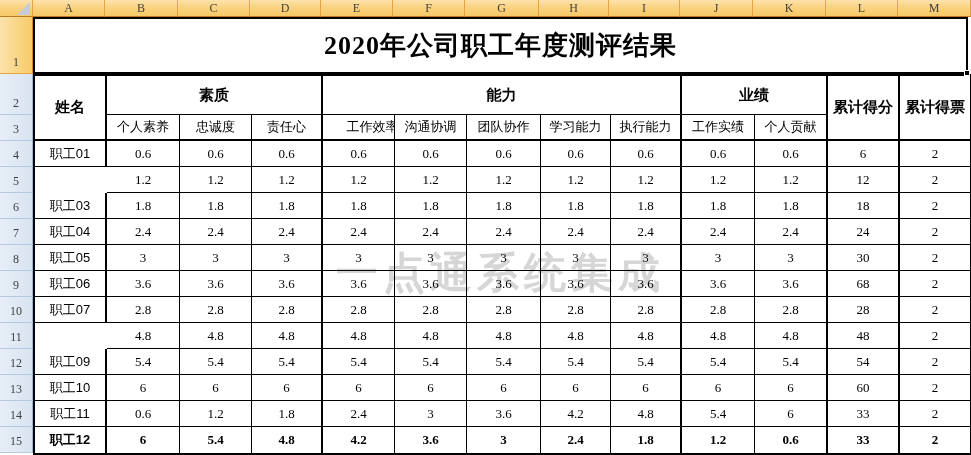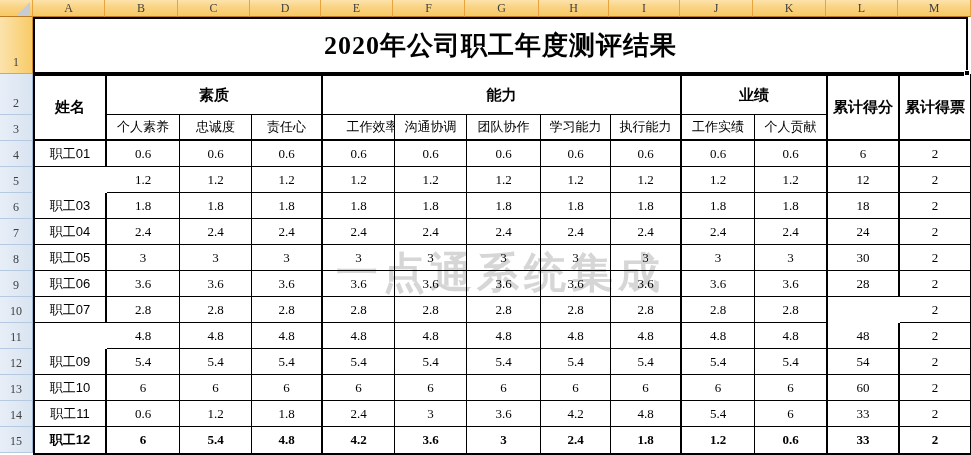--- a/index.html
+++ b/index.html
@@ -193,33 +193,34 @@
         <div class="dc" style="grid-area: 8 / 2;">3.6</div>
         <div class="dc" style="grid-area: 8 / 3;">3.6</div>
         <div class="dc br2" style="grid-area: 8 / 4;">3.6</div>
         <div class="dc" style="grid-area: 8 / 5;">3.6</div>
         <div class="dc" style="grid-area: 8 / 6;">3.6</div>
         <div class="dc" style="grid-area: 8 / 7;">3.6</div>
         <div class="dc" style="grid-area: 8 / 8;">3.6</div>
         <div class="dc br2" style="grid-area: 8 / 9;">3.6</div>
         <div class="dc" style="grid-area: 8 / 10;">3.6</div>
         <div class="dc br2" style="grid-area: 8 / 11;">3.6</div>
-        <div class="dc br2" style="grid-area: 8 / 12;">28</div>
+        <div class="dc br2" style="grid-area: 8 / 12;">68</div>
         <div class="dc rend" style="grid-area: 8 / 13;">2</div>
         <div class="nc br2" style="grid-area: 9 / 1;">职工07</div>
         <div class="dc" style="grid-area: 9 / 2;">2.8</div>
         <div class="dc" style="grid-area: 9 / 3;">2.8</div>
         <div class="dc br2" style="grid-area: 9 / 4;">2.8</div>
         <div class="dc" style="grid-area: 9 / 5;">2.8</div>
         <div class="dc" style="grid-area: 9 / 6;">2.8</div>
         <div class="dc" style="grid-area: 9 / 7;">2.8</div>
         <div class="dc" style="grid-area: 9 / 8;">2.8</div>
         <div class="dc br2" style="grid-area: 9 / 9;">2.8</div>
         <div class="dc" style="grid-area: 9 / 10;">2.8</div>
         <div class="dc br2" style="grid-area: 9 / 11;">2.8</div>
+        <div class="dc br2" style="grid-area: 9 / 12;">28</div>
         <div class="dc rend" style="grid-area: 9 / 13;">2</div>
         <div class="dc" style="grid-area: 10 / 2;">4.8</div>
         <div class="dc" style="grid-area: 10 / 3;">4.8</div>
         <div class="dc br2" style="grid-area: 10 / 4;">4.8</div>
         <div class="dc" style="grid-area: 10 / 5;">4.8</div>
         <div class="dc" style="grid-area: 10 / 6;">4.8</div>
         <div class="dc" style="grid-area: 10 / 7;">4.8</div>
         <div class="dc" style="grid-area: 10 / 8;">4.8</div>
         <div class="dc br2" style="grid-area: 10 / 9;">4.8</div>
         <div class="dc" style="grid-area: 10 / 10;">4.8</div>

